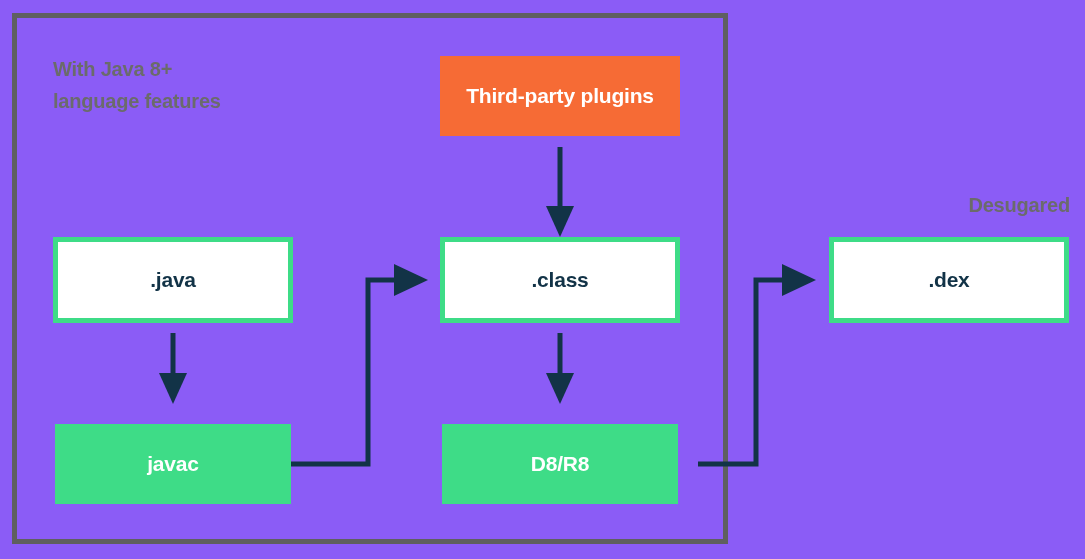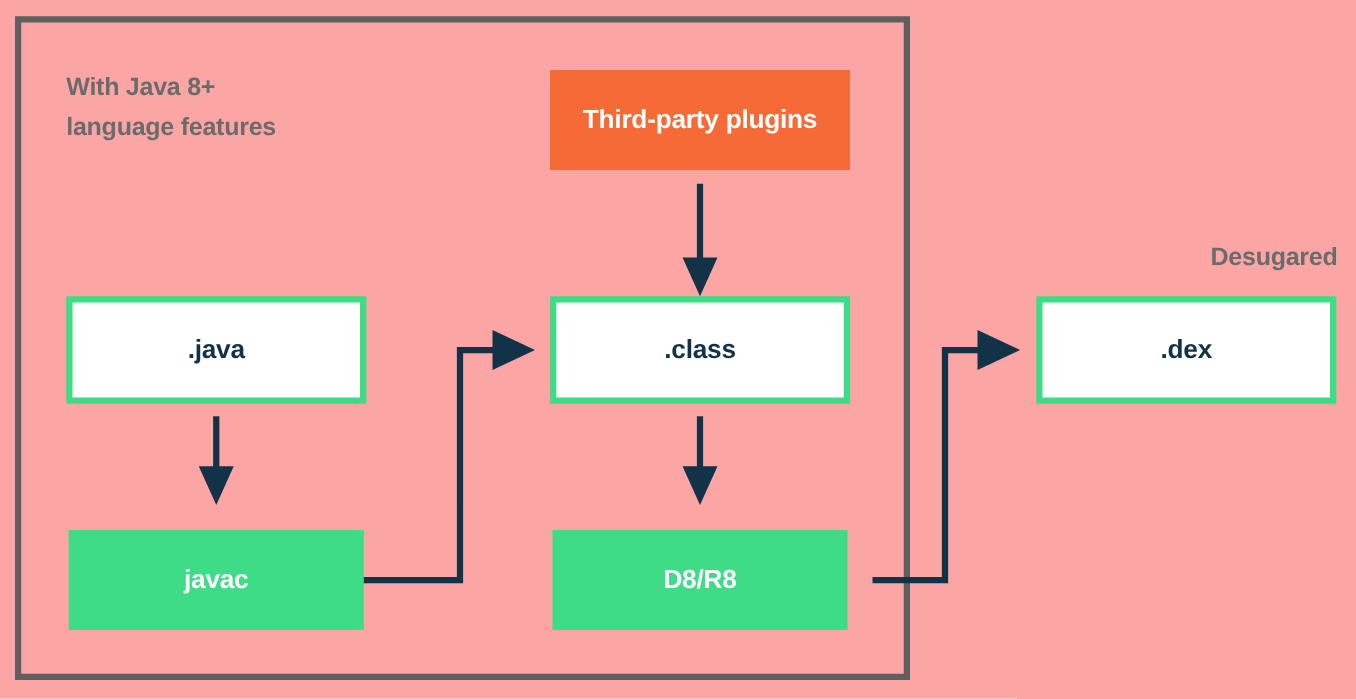--- a/index.html
+++ b/index.html
@@ -10,21 +10,21 @@
   body {
     width: 1085px;
     height: 559px;
     overflow: hidden;
     font-family: "Liberation Sans", "DejaVu Sans", sans-serif;
   }
   #diagram-root {
     position: relative;
     width: 1085px;
     height: 559px;
-    background: #fca5a5;
+    background: #8b5cf6;
   }
   svg#diagram-canvas {
     display: block;
     width: 1085px;
     height: 559px;
   }
   .box-label {
     font-family: "Liberation Sans", "DejaVu Sans", sans-serif;
     font-weight: bold;
     font-size: 21px;

